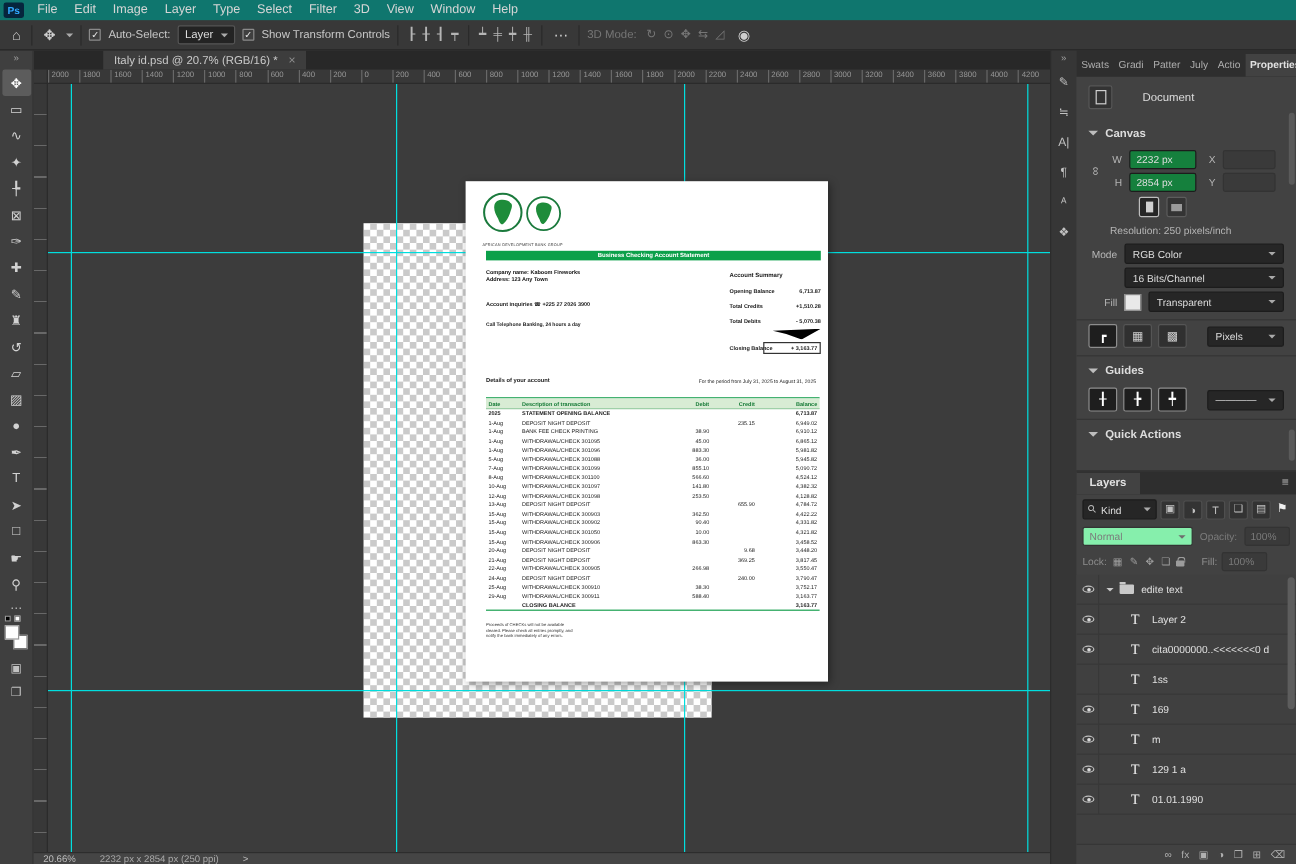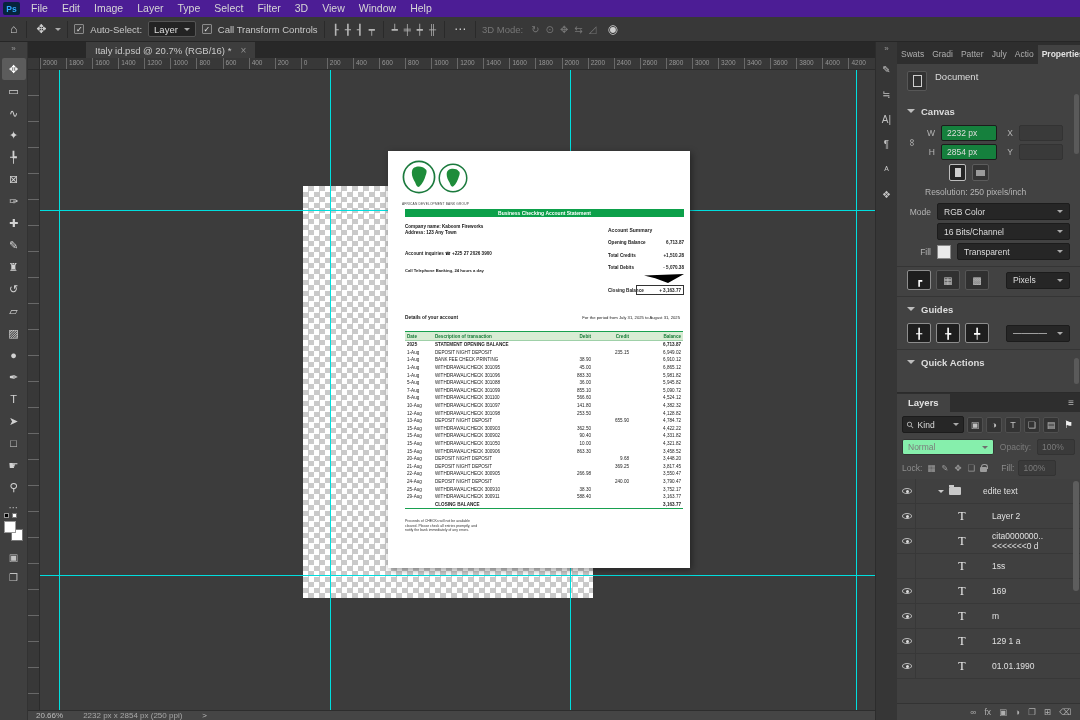--- a/index.html
+++ b/index.html
@@ -1,20 +1,20 @@
 <!DOCTYPE html>
 <html><head>
 <meta charset="utf-8">
 <style>
   *{margin:0;padding:0;box-sizing:border-box;font-family:"Liberation Sans","DejaVu Sans",sans-serif;}
   html,body{width:1080px;height:720px;overflow:hidden;}
   body{background:#3c3c3c;position:relative;color:#ccc;}
 
   
-  #menubar{position:absolute;left:0;top:0;width:1080px;height:17px;background:#4c1d95;display:flex;align-items:center;font-size:10.5px;color:#d6d6d6;padding-left:3px;z-index:50;}
+  #menubar{position:absolute;left:0;top:0;width:1080px;height:17px;background:#0f766e;display:flex;align-items:center;font-size:10.5px;color:#d6d6d6;padding-left:3px;z-index:50;}
   .pslogo{width:17px;height:13px;background:#06253d;color:#31a8ff;font-size:8.5px;font-weight:bold;display:flex;align-items:center;justify-content:center;border-radius:2px;margin-right:4px;}
   .menu-item{padding:0 7px;line-height:17px;}
 
   
   #optionsbar{position:absolute;left:0;top:17px;width:1080px;height:25px;background:#383838;border-bottom:1px solid #262626;display:flex;align-items:center;font-size:9.5px;color:#c8c8c8;gap:6px;padding-left:7px;z-index:50;}
   .obsep{width:1px;height:17px;background:#2a2a2a;}
   .ob-icon{font-size:12px;color:#cfcfcf;padding:0 3px;}
   .tri{width:0;height:0;border:3px solid transparent;border-top-color:#aaa;display:inline-block;margin-top:3px;}
   .checkbox{width:10px;height:10px;border:1px solid #8a8a8a;background:#3f3f3f;color:#e8e8e8;font-size:8px;line-height:9px;text-align:center;border-radius:1px;}
   .checkbox::before{content:"✓";}
@@ -87,21 +87,21 @@
   #rightstrip{position:absolute;left:875px;top:42px;width:22px;height:678px;background:#363636;border-left:1px solid #2c2c2c;display:flex;flex-direction:column;align-items:center;padding-top:2px;gap:11px;z-index:45;}
   .strip-collapse{font-size:8px;color:#9a9a9a;}
   .strip-icon{font-size:10px;color:#c2c2c2;}
 
   
   #rightcol{position:absolute;left:897px;top:42px;width:183px;height:678px;background:#424242;display:flex;flex-direction:column;z-index:45;}
   .ptabs{height:22px;background:#2e2e2e;display:flex;align-items:flex-end;font-size:8.5px;color:#aeaeae;overflow:hidden;}
   .ptab{padding:4px 4px 5px;white-space:nowrap;}
   .ptab.active{background:#424242;color:#e2e2e2;font-weight:bold;}
   #properties{height:329px;padding:5px 10px 0;position:relative;border-bottom:1px solid #2b2b2b;overflow:hidden;}
-  .doc-row{display:flex;align-items:flex-start;gap:8px;padding:2px 0 8px;}
+  .doc-row{display:flex;align-items:center;gap:25px;padding:2px 0 8px;}
   .doc-icon{width:20px;height:20px;background:#333;border:1px solid #575757;display:flex;align-items:center;justify-content:center;border-radius:2px;}
   .doc-glyph{width:9px;height:12px;border:1px solid #cfcfcf;}
   .doc-label{font-size:9.5px;color:#ddd;}
   .sec-h{font-size:9.5px;color:#ddd;padding:7px 0 5px;display:flex;gap:6px;align-items:center;font-weight:bold;}
   .chev{width:0;height:0;border:4px solid transparent;border-top-color:#bdbdbd;margin-top:3px;}
   .wh-wrap{position:relative;padding-left:18px;}
   .linkicon{position:absolute;left:2px;top:12px;display:inline-block;transform:rotate(90deg);color:#bbb;font-size:10px;}
   .fieldrow{display:flex;align-items:center;gap:6px;margin:3px 0;font-size:8.5px;color:#b5b5b5;}
   .flabel{width:10px;text-align:right;}
   .flabel.w28{width:24px;}
@@ -137,21 +137,21 @@
   .fbtn{width:16px;height:16px;border:1px solid #4f4f4f;background:#333;font-size:9px;color:#c0c0c0;display:flex;align-items:center;justify-content:center;border-radius:2px;flex:0 0 auto;}
   .flagbtn{color:#f0f0f0;font-size:10px;margin-left:2px;}
   .lblend{display:flex;align-items:center;gap:6px;padding:2px 5px;font-size:8.5px;color:#7b7b7b;}
   .dimdd{background:#86efac;border:1px solid #333;height:16px;flex:1;display:flex;align-items:center;padding:0 5px;border-radius:2px;color:#7b7b7b;}
   .dimfield{background:#3a3a3a;border:1px solid #333;height:16px;width:38px;display:flex;align-items:center;padding:0 4px;border-radius:2px;color:#7b7b7b;}
   .llock{display:flex;align-items:center;gap:4px;padding:3px 5px;font-size:8.5px;color:#8d8d8d;}
   .lockic{font-size:8.5px;color:#9c9c9c;padding:0 1px;}
   .padlock{position:relative;width:7px;height:5px;background:#9c9c9c;margin-top:3px;border-radius:1px;}
   .padlock::before{content:"";position:absolute;left:1px;top:-3px;width:5px;height:4px;border:1px solid #9c9c9c;border-bottom:none;border-radius:3px 3px 0 0;}
   .llist{flex:1;overflow:hidden;position:relative;background:#404040;}
-  .lrow{height:25px;display:flex;align-items:center;gap:22px;padding:0 0 0 2px;border-bottom:1px solid #383838;font-size:8.5px;color:#e0e0e0;}
+  .lrow{height:25px;display:flex;align-items:center;gap:6px;padding:0 0 0 2px;border-bottom:1px solid #383838;font-size:8.5px;color:#e0e0e0;}
   .eyebox{width:17px;align-self:stretch;border-right:1px solid #383838;display:flex;align-items:center;justify-content:center;flex:0 0 auto;}
   .eye{width:10px;height:6px;border:1px solid #bdbdbd;border-radius:50%;position:relative;}
   .eye::after{content:"";position:absolute;left:2.5px;top:1px;width:3px;height:3px;background:#ddd;border-radius:50%;}
   .gchev{width:0;height:0;border:3.5px solid transparent;border-top-color:#c9c9c9;margin-top:3px;display:none;}
   .folder{width:12px;height:8px;background:#c9c9c9;position:relative;border-radius:1px;display:none;}
   .folder::before{content:"";position:absolute;top:-2px;left:0;width:5px;height:2px;background:#c9c9c9;}
   .tglyph{display:none;width:16px;text-align:center;font-size:12px;color:#f0f0f0;font-family:"Liberation Serif","DejaVu Serif",serif;}
   .rthumb{display:none;width:15px;height:19px;border:1px solid #9a9a9a;background:#fff;background-image:conic-gradient(#b9b9b9 25%,transparent 0 50%,#b9b9b9 0 75%,transparent 0);background-size:6px 6px;}
   .lt-group .gchev,.lt-group .folder{display:inline-block;}
   .lt-text .tglyph{display:inline-block;}
@@ -188,21 +188,21 @@
   <span class="ob-icon">✥</span>
   <span class="tri"></span>
   <span class="obsep"></span>
   <span class="checkbox"></span>
   <span>Auto-Select:</span>
   <span class="dd">
     <span>Layer</span>
     <span class="tri"></span>
   </span>
   <span class="checkbox"></span>
-  <span>Call Transform Controls</span>
+  <span>Show Transform Controls</span>
   <span class="obsep"></span>
   <div class="ob-iconset">
 
   <span>┠</span>
       <span>╂</span>
       <span>┨</span>
       <span>┯</span>
     </div>
   <span class="obsep"></span>
   <div class="ob-iconset">

